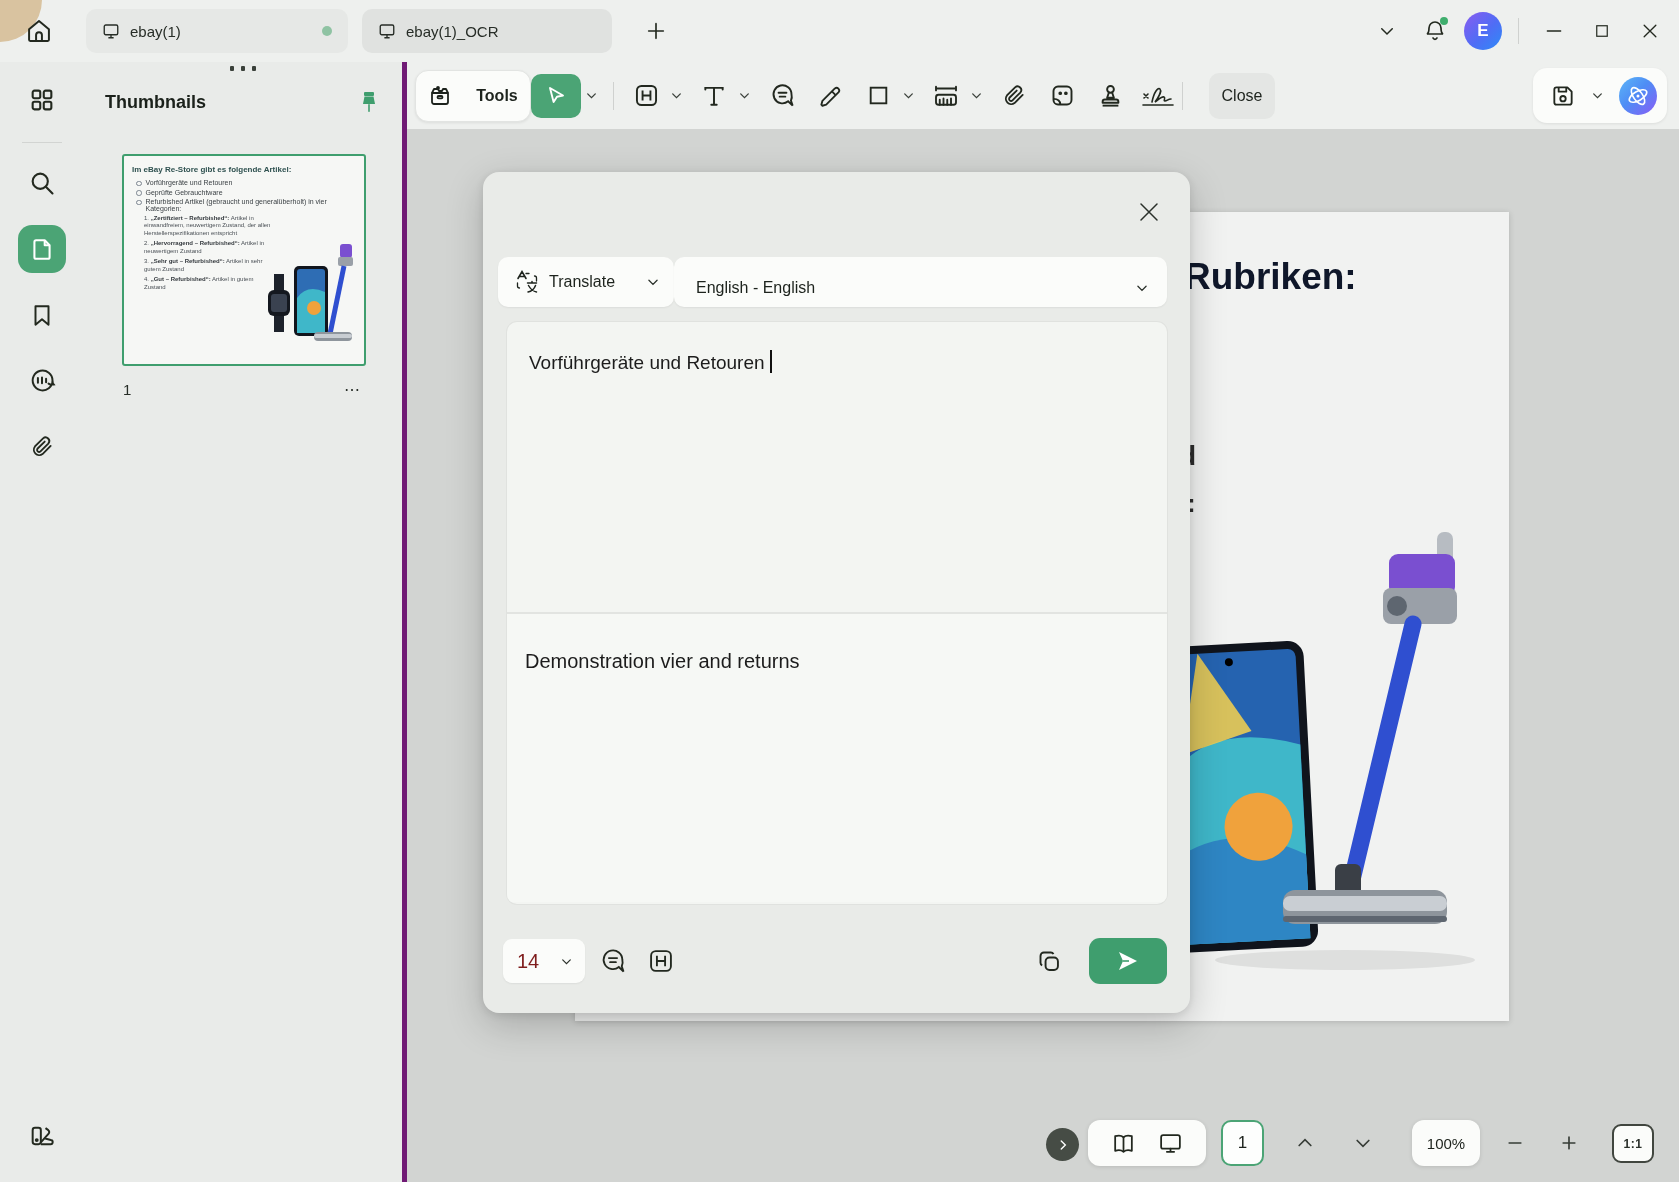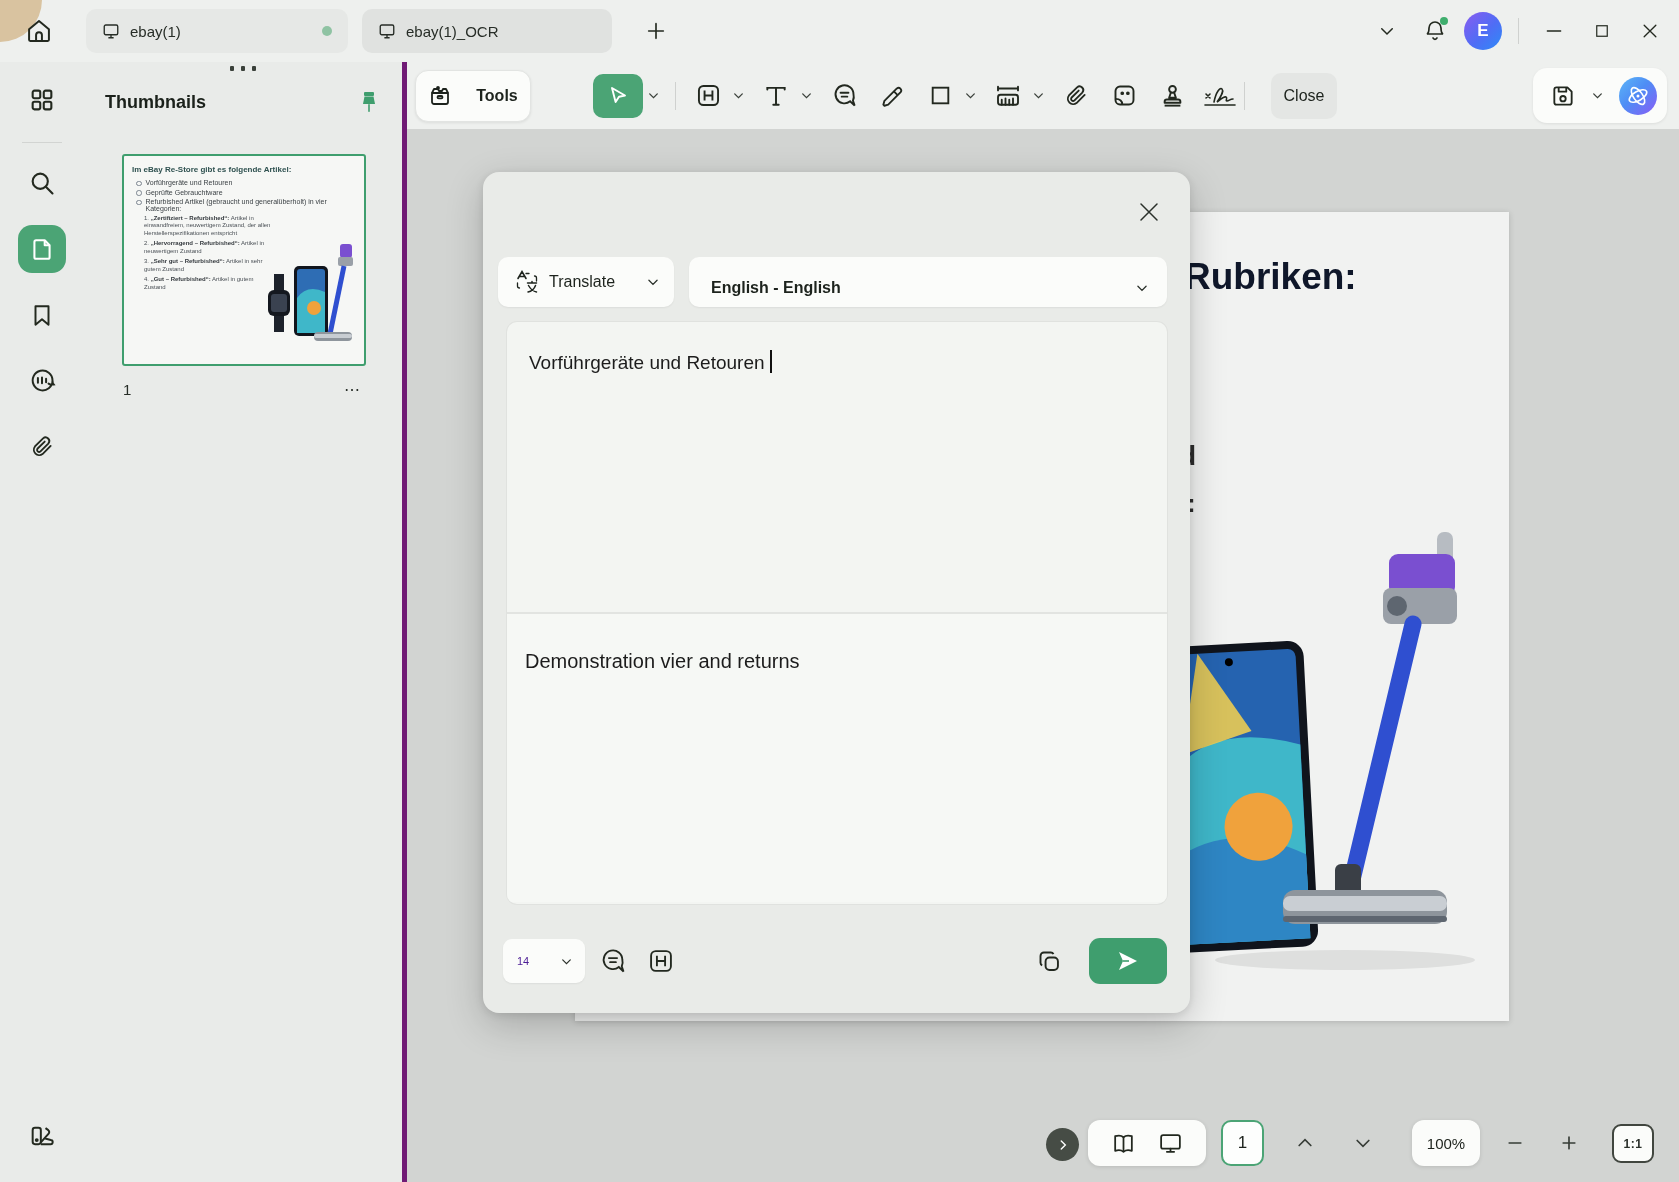--- a/index.html
+++ b/index.html
@@ -55,57 +55,57 @@
   .thumb-ol li { font-size:6px; color:#4a5056; margin-bottom:3px; line-height:1.25; }
   .thumb-ol .lead { font-weight:bold; color:#33383d; }
   .thumb-products { position:absolute; right:4px; bottom:8px; }
   .thumb-meta { position:absolute; left:40px; right:40px; top:318px; display:flex; align-items:center; justify-content:space-between; }
   .thumb-pageno { font-size:15px; color:#272d27; }
   .thumb-more { background:none; border:none; font-size:16px; color:#272d27; cursor:pointer; letter-spacing:2px; }
 
   
   .main-toolbar { position:absolute; top:62px; left:407px; right:0; height:67px; display:flex; align-items:center; padding:0 12px 0 8px; z-index:5; }
   .tools-btn { display:flex; align-items:center; gap:24px; width:116px; height:52px; border-radius:13px; background:#fbfcfa; border:1px solid #e2e4e2; box-shadow:0 1px 3px rgba(0,0,0,.08); font-size:16px; font-weight:bold; color:#1d231d; justify-content:center; cursor:pointer; }
-  .tool-strip { display:flex; align-items:center; margin-left:62px; gap:0; }
+  .tool-strip { display:flex; align-items:center; gap:0; }
   .tool-btn { width:40px; height:44px; display:flex; align-items:center; justify-content:center; background:none; border:none; cursor:pointer; color:#22281f; }
   .tool-btn.select-active { width:50px; background:#4ba475; border-radius:10px; color:#fff; }
   .chev-btn { width:20px; height:44px; display:flex; align-items:center; justify-content:center; background:none; border:none; cursor:pointer; color:#3a403a; margin-right:8px; }
   .strip-divider { width:1px; height:28px; background:#cfd1cf; margin:0 12px 0 4px; }
   .tool-gap { width:8px; }
   .close-btn { margin-left:14px; width:66px; height:46px; border-radius:10px; background:#e4e6e4; border:none; font-size:16px; color:#1d231d; cursor:pointer; font-family:"Liberation Sans",sans-serif; }
   .right-group { margin-left:auto; display:flex; align-items:center; height:55px; padding:0 10px; border-radius:14px; background:#fbfcfa; box-shadow:0 1px 3px rgba(0,0,0,.08); gap:4px; }
   .ai-btn { width:38px; height:38px; border-radius:50%; border:none; cursor:pointer; background:linear-gradient(135deg,#5db6f7 0%,#4e8df5 45%,#8a5cf6 100%); display:flex; align-items:center; justify-content:center; }
 
   
   .canvas { position:absolute; top:129px; left:407px; right:0; bottom:0; background:#d2d4d2; z-index:1; }
   .page { position:absolute; left:168px; top:83px; width:934px; height:809px; background:#f1f2f1; box-shadow:0 1px 6px rgba(0,0,0,.16); }
   .page-heading { position:absolute; left:609px; top:44px; font-size:37px; font-weight:bold; color:#0f172a; white-space:nowrap; }
   .frag-d { position:absolute; left:604px; top:228px; font-size:28px; font-weight:600; color:#2c2c2c; }
   .frag-colon { position:absolute; left:612px; top:276px; font-size:26px; font-weight:600; color:#2c2c2c; }
   .products { position:absolute; left:570px; top:316px; }
 
   
   .dialog { position:absolute; left:483px; top:172px; width:707px; height:841px; background:#e9ebe8; border-radius:16px; box-shadow:0 12px 38px rgba(0,0,0,.20), 0 2px 8px rgba(0,0,0,.10); z-index:20; }
   .dlg-close { position:absolute; left:654px; top:25px; width:30px; height:30px; background:none; border:none; cursor:pointer; color:#2a302a; }
-  .dlg-dd-row { position:absolute; left:15px; right:23px; top:85px; display:flex; gap:15px; }
+  .dlg-dd-row { position:absolute; left:15px; right:23px; top:85px; display:flex; }
   .dd { height:50px; background:#fbfcfa; border-radius:10px; box-shadow:0 1px 2px rgba(0,0,0,.06); display:flex; align-items:center; cursor:pointer; }
   .dd-translate { width:176px; padding:0 14px 0 16px; gap:9px; }
   .dd-translate .dd-label { font-size:16px; color:#1d231d; }
   .dd-translate .dd-chev { margin-left:auto; }
-  .dd-lang { flex:1; padding:12px 18px 0 22px;font-weight:bold; }
+  .dd-lang { flex:1; padding:12px 18px 0 22px; }
   .dd-lang .dd-label { font-size:16px; color:#1d231d; }
   .dd-lang .dd-chev { margin-left:auto; }
   .dlg-textbox { position:absolute; left:24px; right:23px; top:150px; height:582px; border-radius:10px; overflow:hidden; background:#f3f5f2; box-shadow:0 0 0 1px rgba(0,0,0,.035); }
   .src-half { height:292px; border-bottom:2px solid #e2e4e1; padding:28px 22px; font-size:19px; color:#1c1c1c; cursor:text; }
   .dst-half { height:288px; background:#f6f8f5; padding:36px 18px; font-size:20px; color:#1c1c1c; }
   .caret { display:inline-block; width:2px; height:23px; background:#111; vertical-align:-4px; margin-left:5px; animation:blink 1.1s steps(1) infinite; }
   @keyframes blink { 50% { opacity:0; } }
   .dlg-bottom { position:absolute; left:20px; right:23px; bottom:29px; height:46px; display:flex; align-items:center; }
   .font-dd { width:82px; height:44px; background:#fbfcfa; border-radius:9px; box-shadow:0 1px 2px rgba(0,0,0,.06); display:flex; align-items:center; padding:0 12px 0 14px; cursor:pointer; }
-  .font-dd .dd-label { font-size:11px; color:#4c1d95; }
+  .font-dd .dd-label { font-size:20px; color:#7f1d1d; }
   .font-dd .dd-chev { margin-left:auto; }
   .dlg-icon-btn { width:40px; height:40px; background:none; border:none; display:flex; align-items:center; justify-content:center; cursor:pointer; color:#22281f; margin-left:8px; }
   .send-btn { margin-left:20px; width:78px; height:46px; border-radius:11px; border:none; background:#3f9e6e; display:flex; align-items:center; justify-content:center; cursor:pointer; }
   .spacer { margin-left:auto; }
 
   
   .sb { position:absolute; z-index:12; }
   .sb-expand { left:1046px; top:1128px; width:33px; height:33px; border-radius:50%; background:#464c45; border:none; color:#fff; display:flex; align-items:center; justify-content:center; cursor:pointer; }
   .sb-pill { left:1088px; top:1120px; width:118px; height:46px; border-radius:12px; background:#fbfcfa; box-shadow:0 1px 4px rgba(0,0,0,.12); display:flex; align-items:center; justify-content:space-evenly; }
   .sb-pill button { background:none; border:none; cursor:pointer; color:#22281f; display:flex; }

